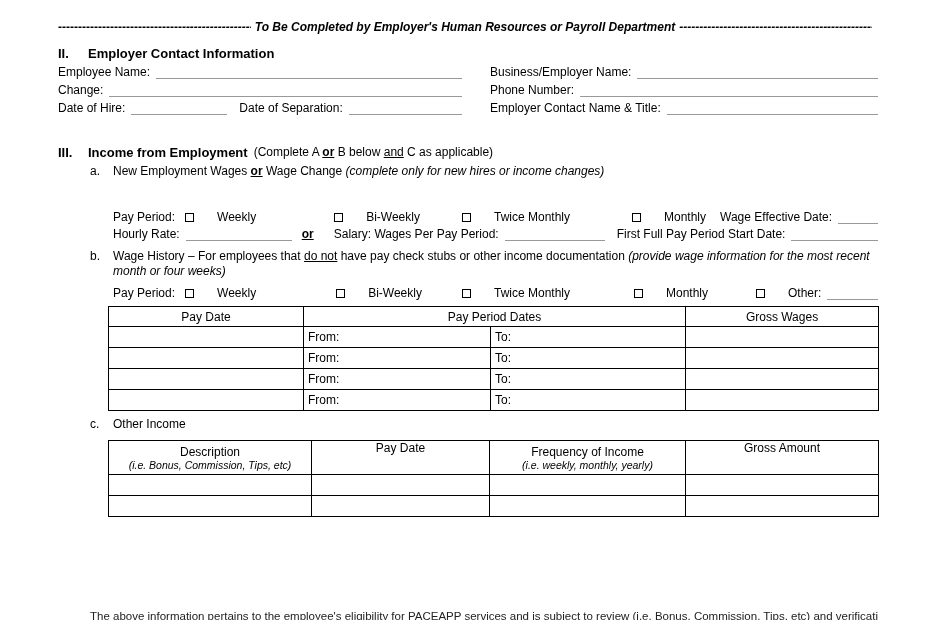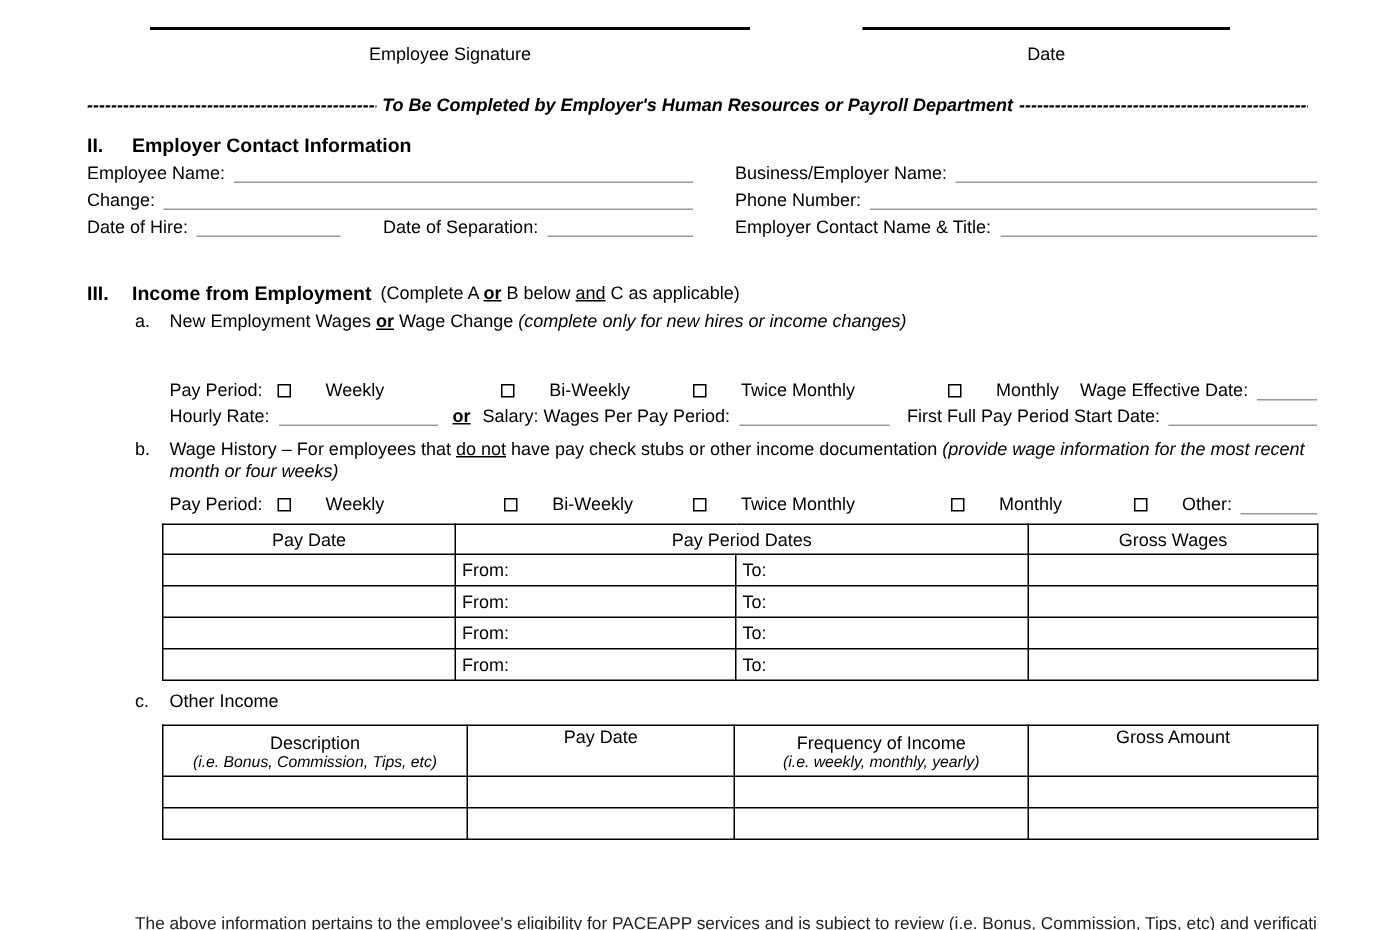--- a/index.html
+++ b/index.html
@@ -64,31 +64,20 @@
 
   .note { margin: 14px 52px 0 113px; font-style: italic; line-height: 15px; }
 
   .footer-clip { position: absolute; left: 90px; right: 52px; top: 610px; font-size: 11.5px; color: #222; white-space: nowrap; overflow: hidden; }
 </style>
 </head>
 <body>
 
 <div class="page">
 
-  <div class="sig-row">
-    <div class="sig-left">
-      <div class="sig-line"></div>
-      <div class="sig-label">Employee Signature</div>
-    </div>
-    <div class="sig-spacer"></div>
-    <div class="sig-right">
-      <div class="sig-line"></div>
-      <div class="sig-label">Date</div>
-    </div>
-  </div>
 
   <div class="divider">
     <span class="dashes">--------------------------------------------------------------</span>
     <span class="div-title">To Be Completed by Employer's Human Resources or Payroll Department</span>
     <span class="dashes">--------------------------------------------------------------</span>
   </div>
 
   <div class="sec-head">
     <span class="sec-num">II.</span>
     <span>Employer Contact Information</span>
@@ -111,21 +100,21 @@
     </div>
     <div class="fcol-right">
       <span class="nowrap">Phone Number:</span>
       <span class="blank"></span>
     </div>
   </div>
   <div class="field-row">
     <div class="fcol-left">
       <span class="nowrap">Date of Hire:</span>
       <span class="blank fixed" style="width:96px;"></span>
-      <span class="nowrap" style="margin-left:28px;">Date of Separation:</span>
+      <span class="nowrap" style="margin-left:12px;">Date of Separation:</span>
       <span class="blank"></span>
     </div>
     <div class="fcol-right">
       <span class="nowrap">Employer Contact Name &amp; Title:</span>
       <span class="blank"></span>
     </div>
   </div>
 
   <div class="sec-head" style="margin-top:30px;">
     <span class="sec-num">III.</span>
@@ -161,21 +150,21 @@
       <span>Monthly</span>
     </span>
     <span class="nowrap">Wage Effective Date:</span>
     <span class="blank"></span>
   </div>
 
   <div class="cb-row">
     <span class="nowrap">Hourly Rate:</span>
     <span class="blank fixed" style="width:106px;margin-right:10px;"></span>
     <span class="bold und nowrap">or</span>
-    <span class="nowrap" style="margin-left:8px;">Salary: Wages Per Pay Period:</span>
+    <span class="nowrap" style="margin-left:20px;">Salary: Wages Per Pay Period:</span>
     <span class="blank fixed" style="width:100px;margin-right:12px;"></span>
     <span class="nowrap">First Full Pay Period Start Date:</span>
     <span class="blank"></span>
   </div>
 
   <div class="item-row" style="margin-top:8px;">
     <span class="item-marker">b.</span>
     <span>
       <span>Wage History – For employees that </span><span class="und">do not</span><span> have pay check stubs or other income documentation </span><span class="ital">(provide wage information for the most recent month or four weeks)</span>
     </span>

